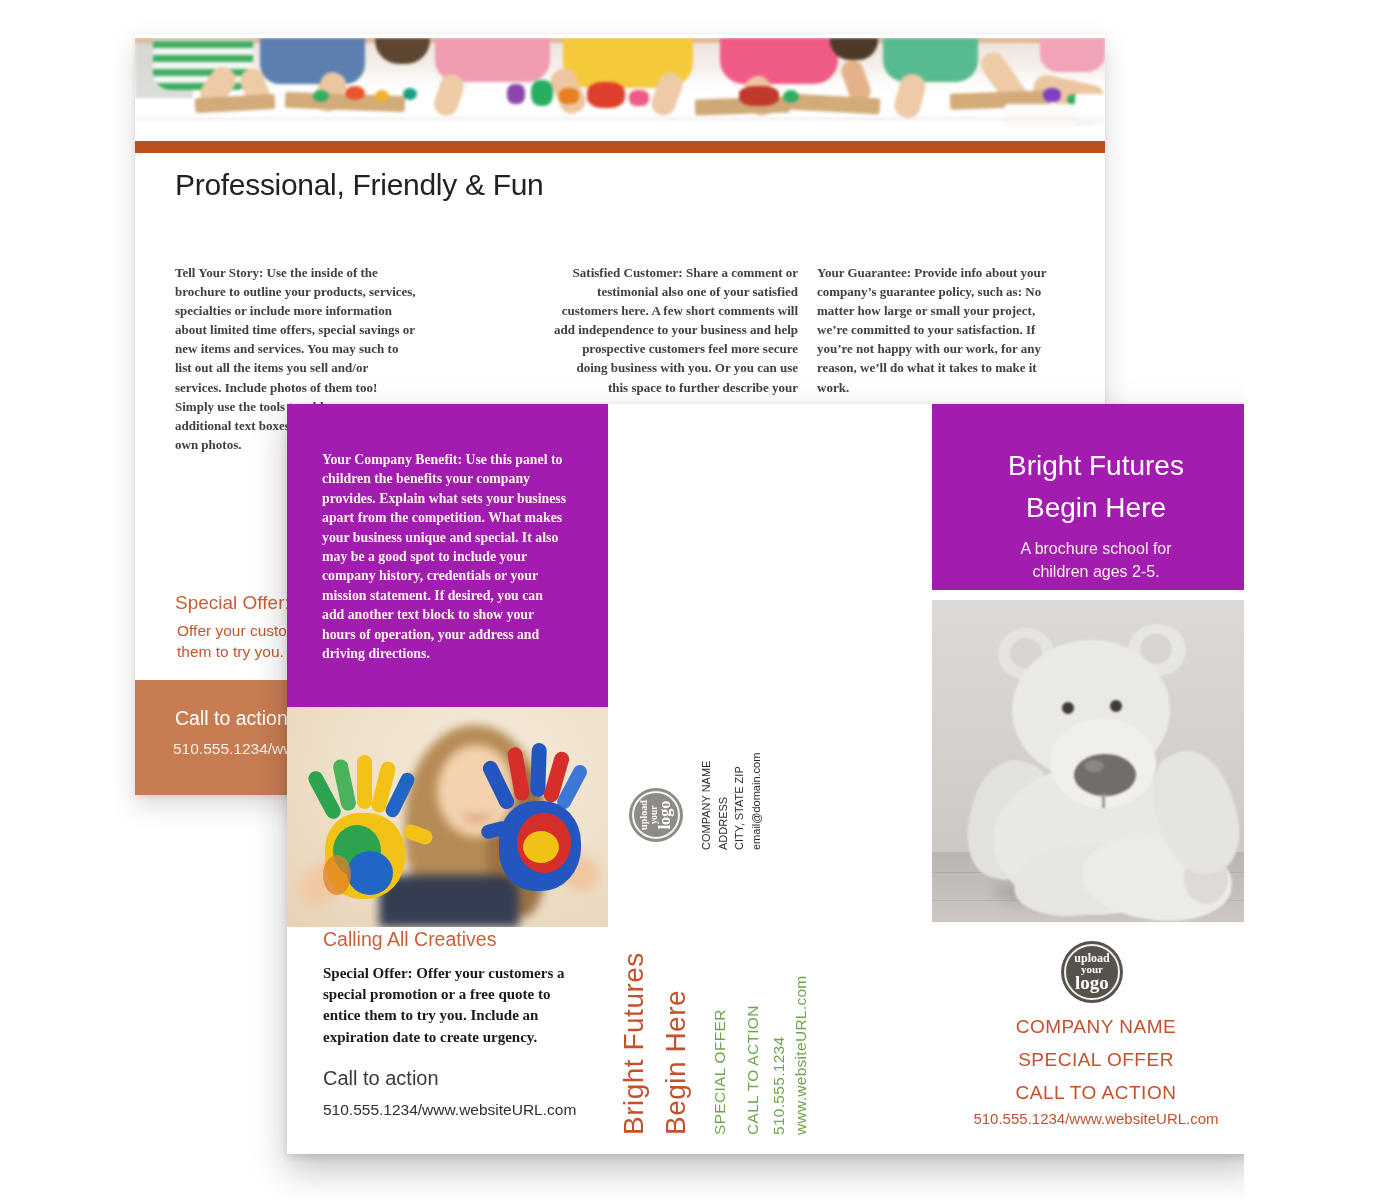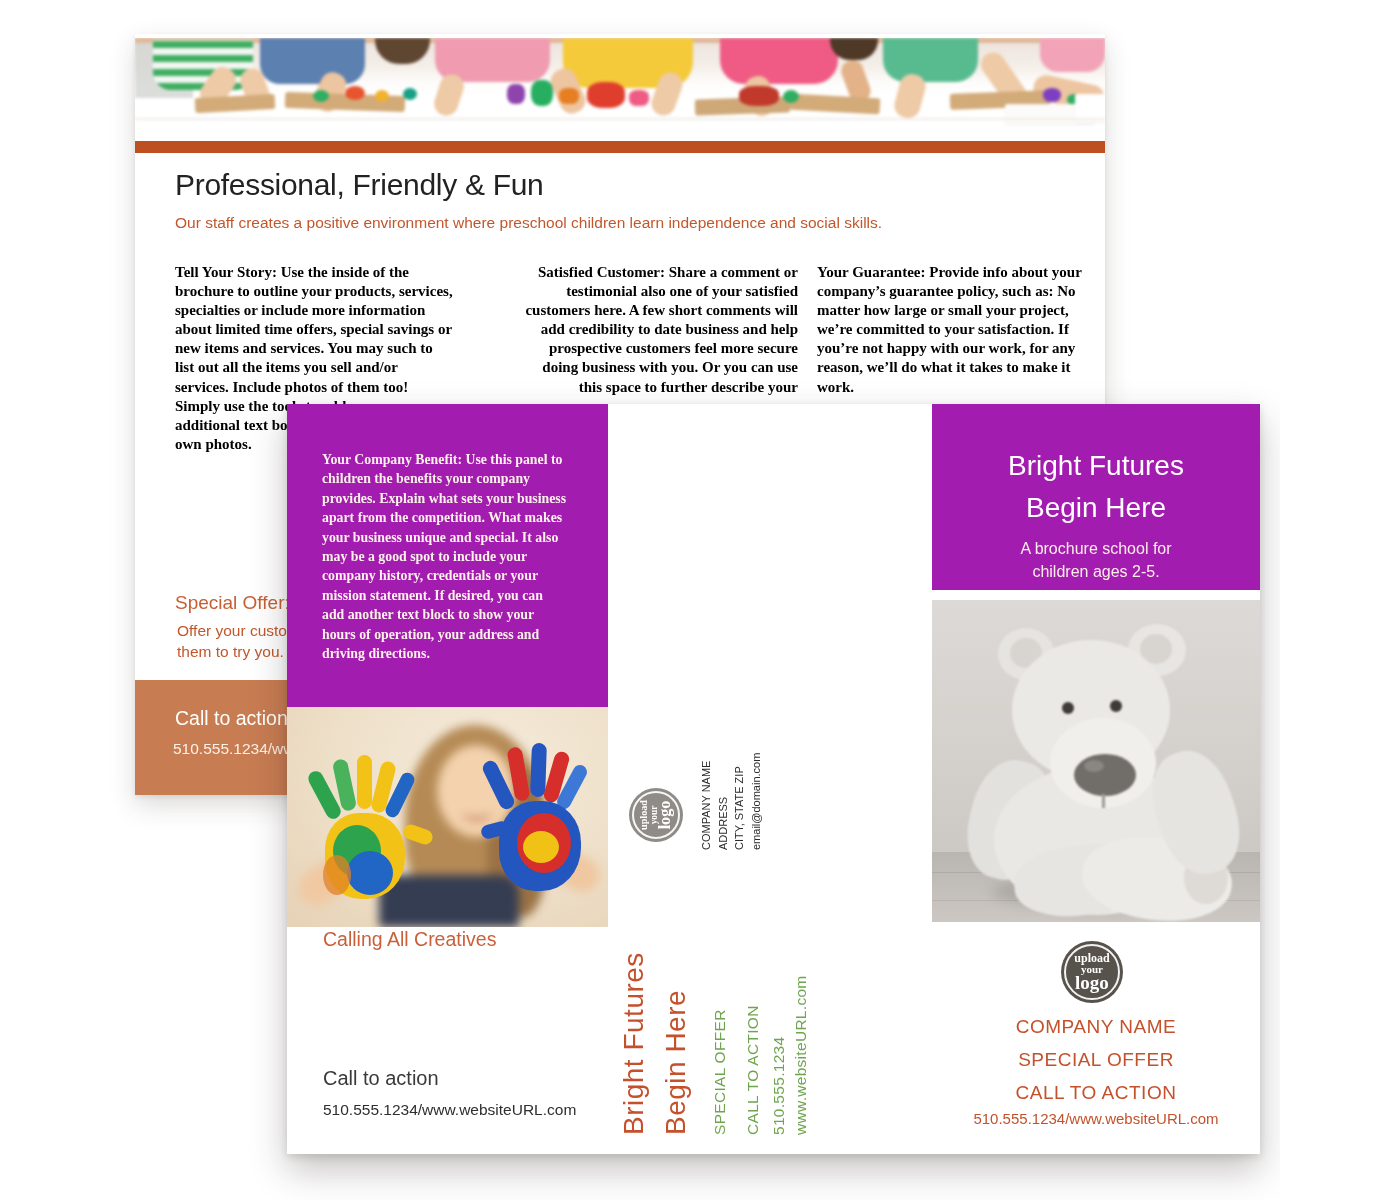--- a/index.html
+++ b/index.html
@@ -1,25 +1,25 @@
 <!DOCTYPE html>
 <html><head>
 <meta charset="utf-8">
 <style>
   html,body{margin:0;padding:0;background:#fff;}
   #canvas{position:relative;width:1244px;height:1200px;background:#fff;overflow:hidden;
-          font-family:"Liberation Sans",sans-serif;padding-left:36px;}
+          font-family:"Liberation Sans",sans-serif;}
   .abs{position:absolute;}
   .page{position:absolute;background:#fff;}
   #back{left:135px;top:34px;width:970px;height:761px;
         box-shadow:0 10px 24px rgba(60,50,45,.18),0 2px 5px rgba(0,0,0,.08);}
   #front{left:287px;top:404px;width:973px;height:750px;
         box-shadow:0 16px 34px rgba(50,40,35,.28),0 3px 8px rgba(0,0,0,.12);}
-  .serifln{font-family:"Liberation Serif",serif;font-weight:700;color:#000000;
-           font-size:15px;line-height:19.1px;white-space:nowrap;}
+  .serifln{font-family:"Liberation Serif",serif;font-weight:700;color:#404040;
+           font-size:13px;line-height:19.1px;white-space:nowrap;}
   .col{position:absolute;top:229px;width:300px;}
   .orange-h{color:#c75f35;font-size:19px;}
   .bar{background:#bd4f20;}
   .panel{background:#a21caf;}
   .white-serif .ln{font-family:"Liberation Serif",serif;font-weight:700;color:#fcf2ea;
            font-size:13.8px;line-height:19.4px;white-space:nowrap;}
   .rot{position:absolute;transform-origin:0 0;transform:rotate(-90deg);white-space:nowrap;}
   .rot-title{font-size:28px;color:#c4512b;letter-spacing:.5px;}
   .rot-green{font-size:15.5px;color:#6fa54f;letter-spacing:.3px;}
   .logo-circle{position:absolute;border-radius:50%;background:#57524c;
@@ -93,39 +93,38 @@
 
         <div class="shape" style="left:870px;top:66px;width:90px;height:20px;border-radius:2px;background:#fcfbf9;box-shadow:0 1px 2px rgba(0,0,0,.08);"></div>
         <div class="shape" style="left:940px;top:56px;width:120px;height:28px;border-radius:2px;background:#ffffff;box-shadow:0 1px 2px rgba(0,0,0,.08);"></div>
         <div class="shape" style="left:0;top:80px;width:970px;height:2px;background:#e9e3dd;opacity:.7;"></div>
       </div>
     </div>
 
     <div class="abs bar" style="left:0;top:107px;width:970px;height:12px;"></div>
 
     <div class="abs" style="left:40px;top:134px;font-size:30px;color:#222;letter-spacing:-0.3px;">Professional, Friendly &amp; Fun</div>
-    <div class="abs" style="left:40px;top:180px;font-size:15.5px;color:#c2572c;">Our staff creates a positive environment where preschool children learn independence and social skills.</div>
 
     <div class="col serifln" style="left:40px;">
         <div class="ln">Tell Your Story: Use the inside of the</div>
         <div class="ln">brochure to outline your products, services,</div>
         <div class="ln">specialties or include more information</div>
         <div class="ln">about limited time offers, special savings or</div>
         <div class="ln">new items and services. You may such to</div>
         <div class="ln">list out all the items you sell and/or</div>
         <div class="ln">services. Include photos of them too!</div>
         <div class="ln">Simply use the tools to add</div>
         <div class="ln">additional text boxes and your</div>
         <div class="ln">own photos.</div>
       </div>
     <div class="col serifln" style="left:363px;text-align:right;">
         <div class="ln">Satisfied Customer: Share a comment or</div>
         <div class="ln">testimonial also one of your satisfied</div>
         <div class="ln">customers here. A few short comments will</div>
-        <div class="ln">add credibility to date business and help</div>
+        <div class="ln">add independence to your business and help</div>
         <div class="ln">prospective customers feel more secure</div>
         <div class="ln">doing business with you. Or you can use</div>
         <div class="ln">this space to further describe your</div>
       </div>
     <div class="col serifln" style="left:682px;width:280px;">
         <div class="ln">Your Guarantee: Provide info about your</div>
         <div class="ln">company’s guarantee policy, such as: No</div>
         <div class="ln">matter how large or small your project,</div>
         <div class="ln">we’re committed to your satisfaction. If</div>
         <div class="ln">you’re not happy with our work, for any</div>
@@ -195,20 +194,27 @@
         <div class="shape" style="left:62px;top:8px;width:15px;height:52px;border-radius:8px;background:#d62e2a;transform:rotate(16deg);"></div>
         <div class="shape" style="left:78px;top:20px;width:14px;height:48px;border-radius:8px;background:#3e78d6;transform:rotate(28deg);"></div>
         <div class="shape" style="left:12px;top:58px;width:82px;height:90px;border-radius:44% 46% 48% 44%;background:#2456c0;"></div>
         <div class="shape" style="left:30px;top:70px;width:54px;height:60px;border-radius:50%;background:#d62e2a;"></div>
         <div class="shape" style="left:36px;top:88px;width:36px;height:32px;border-radius:50%;background:#f0c216;"></div>
         <div class="shape" style="left:-6px;top:80px;width:28px;height:14px;border-radius:8px;background:#2456c0;transform:rotate(-15deg);"></div>
       </div>
     </div>
 
     <div class="abs orange-h" style="left:36px;top:524px;font-size:19.5px;color:#c9603a;">Calling All Creatives</div>
+    <div class="abs" style="left:36px;top:559px;font-family:'Liberation Serif',serif;font-weight:700;
+                font-size:15px;line-height:21.2px;color:#191919;">
+        <div class="ln">Special Offer: Offer your customers a</div>
+        <div class="ln">special promotion or a free quote to</div>
+        <div class="ln">entice them to try you. Include an</div>
+        <div class="ln">expiration date to create urgency.</div>
+      </div>
     <div class="abs" style="left:36px;top:663px;font-size:20px;color:#3a3a3a;">Call to action</div>
     <div class="abs" style="left:36px;top:697px;font-size:15.5px;color:#2e2e2e;">510.555.1234/www.websiteURL.com</div>
 
     <div class="logo-circle" style="left:342px;top:384px;width:54px;height:54px;background:#8f8b86;">
       <div class="logo-inner" style="transform:rotate(-90deg) scale(.85);">
         <span class="lg1">upload</span>
         <span class="lg2">your</span>
         <span class="lg3">logo</span>
       </div>
     </div>

